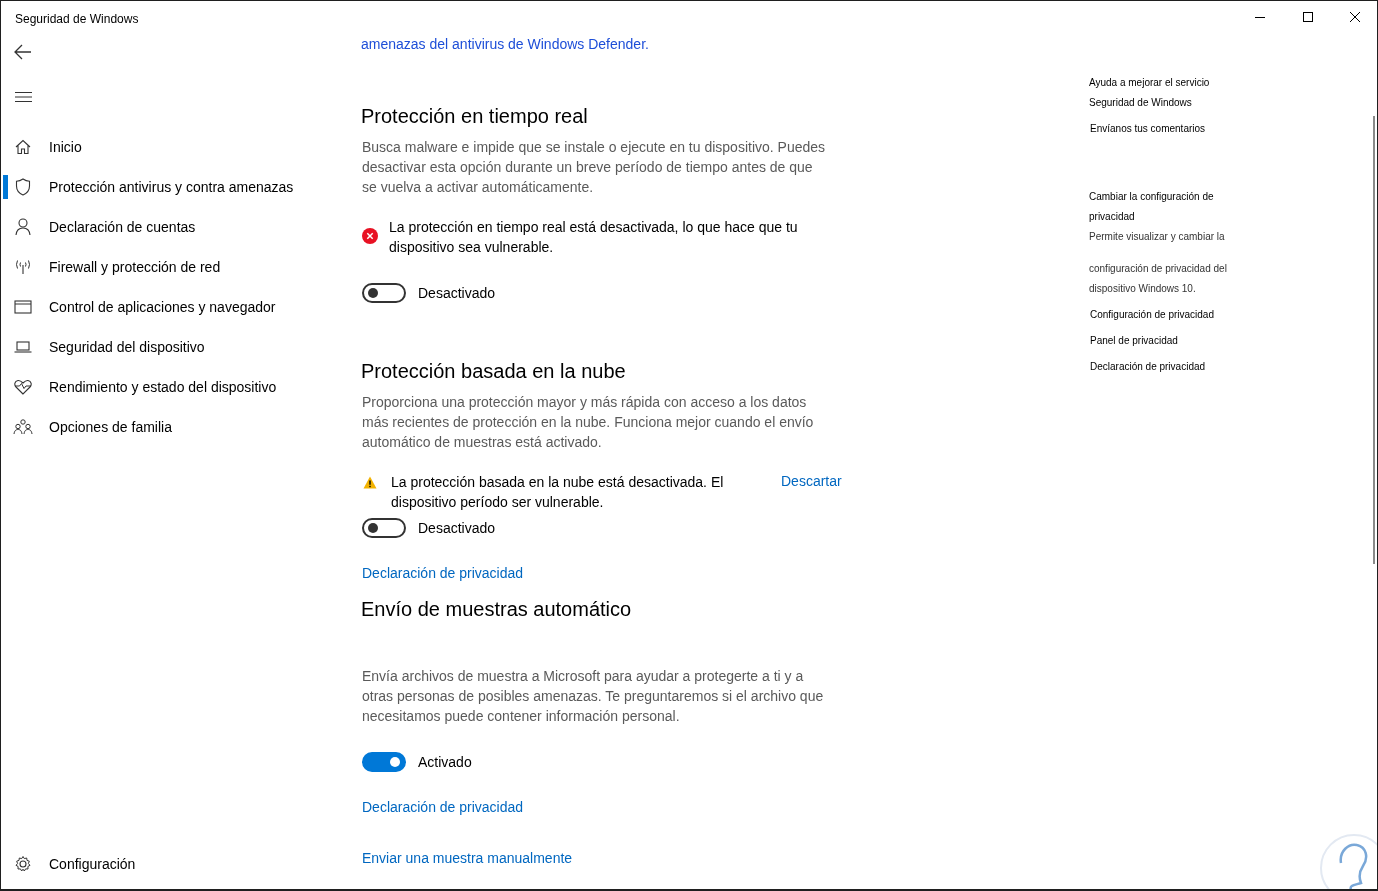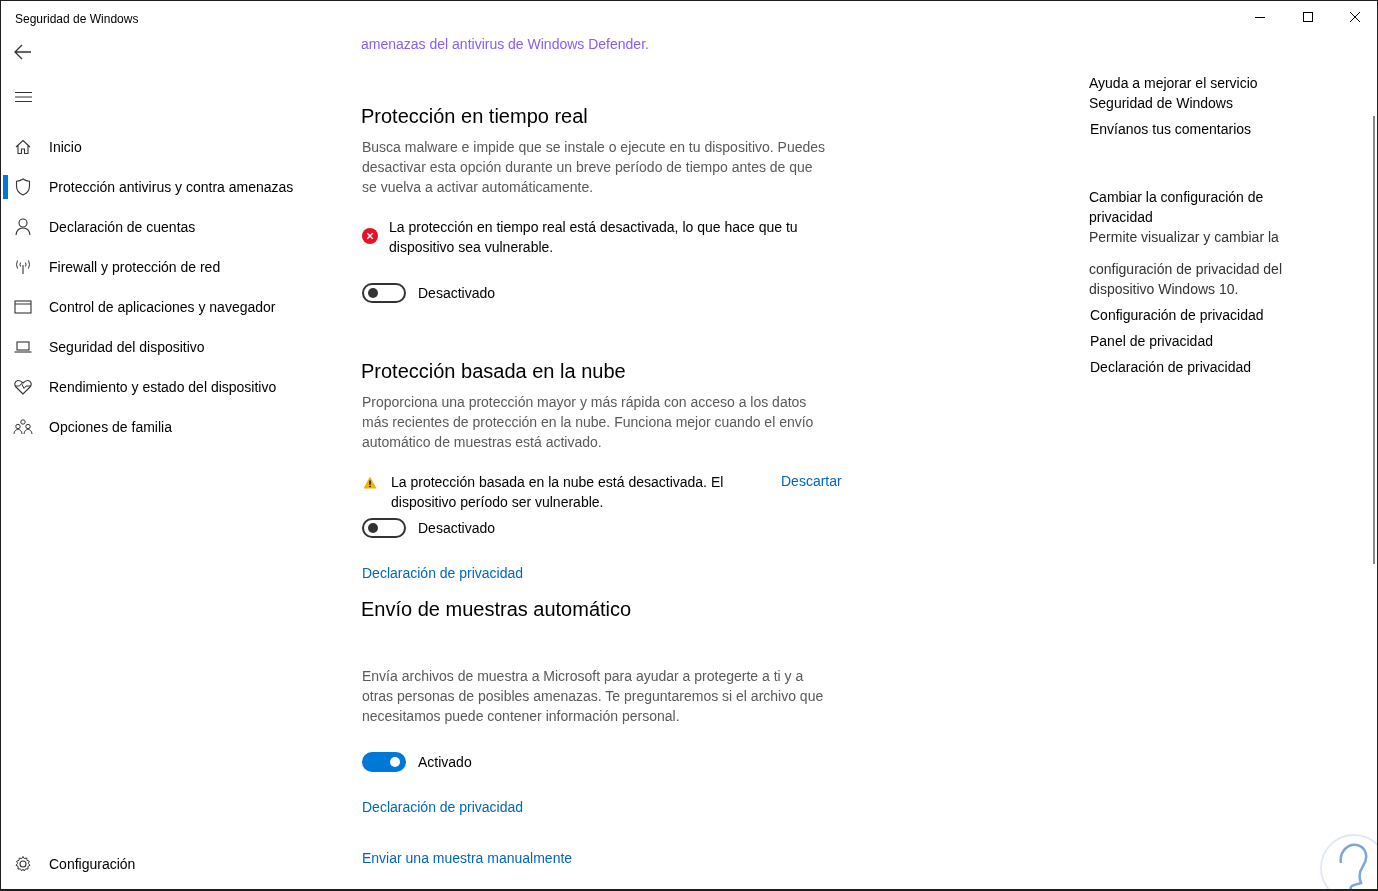--- a/index.html
+++ b/index.html
@@ -52,21 +52,21 @@
       border: 2px solid #333; background: #fff; cursor: pointer;
     }
     .toggle .knob {
       position: absolute; top: 3px; left: 4px; width: 10px; height: 10px;
       border-radius: 50%; background: #333;
     }
     .toggle.on { background: #0078d7; border-color: #0078d7; }
     .toggle.on .knob { left: 26px; background: #fff; }
 
     
-    .aside-txt { position: absolute; font-size: 14px; line-height: 20px; color: #000; white-space: nowrap; }
+    .aside-txt { position: absolute; font-size: 10px; line-height: 20px; color: #000; white-space: nowrap; }
 
     .scrollbar {
       position: absolute; left: 1372px; top: 115px; width: 2px; height: 448px; background: #8a8a8a;
     }
     .watermark { position: absolute; left: 1318px; top: 832px; width: 70px; height: 70px; }
   </style>
 </head>
 <body>
 
 <div class="window">
@@ -192,21 +192,21 @@
         <svg width="18" height="18" viewBox="0 0 18 18">
             <circle cx="9" cy="9" r="3" fill="none" stroke="#333" stroke-width="1.1"></circle>
             <path d="M9 1.5 L10.3 3.6 L12.7 3 L13 5.4 L15.3 6.2 L14.4 8.5 L16 10.3 L13.9 11.5 L14 14 L11.6 13.9 L10.3 16 L9 14.2 L7.7 16 L6.4 13.9 L4 14 L4.1 11.5 L2 10.3 L3.6 8.5 L2.7 6.2 L5 5.4 L5.3 3 L7.7 3.6 Z" fill="none" stroke="#333" stroke-width="1"></path>
           </svg>
       </span>
       <span class="lbl">Configuración</span>
     </div>
   </div>
 
   <div class="main">
-    <span class="txt" style="left:0; top:33px; color:#8b5cf6;">amenazas del antivirus de Windows Defender.</span>
+    <span class="txt" style="left:0; top:33px; color:#1d4ed8;">amenazas del antivirus de Windows Defender.</span>
 
     <div>
       <span class="h2" style="left:0; top:102px;">Protección en tiempo real</span>
       <span class="txt desc" style="left:1px; top:136px;">Busca malware e impide que se instale o ejecute en tu dispositivo. Puedes</span>
       <span class="txt desc" style="left:1px; top:156px;">desactivar esta opción durante un breve período de tiempo antes de que</span>
       <span class="txt desc" style="left:1px; top:176px;">se vuelva a activar automáticamente.</span>
 
       <span style="position:absolute; left:1px; top:227px;">
         <svg width="16" height="16" viewBox="0 0 16 16">
             <circle cx="8" cy="8" r="8" fill="#e81123"></circle>

